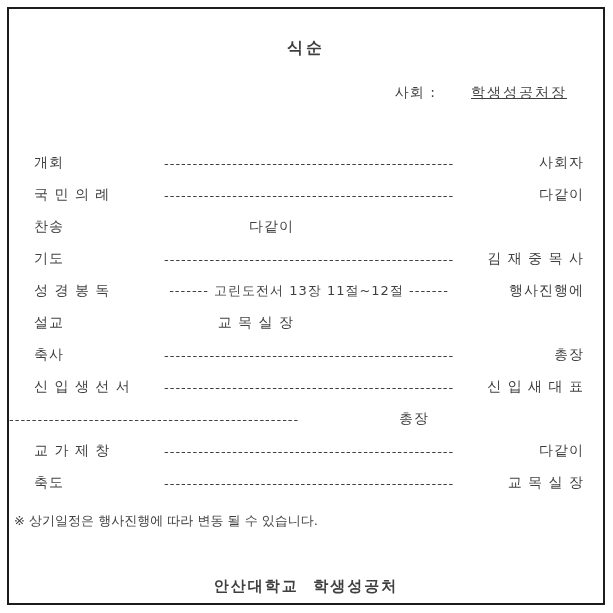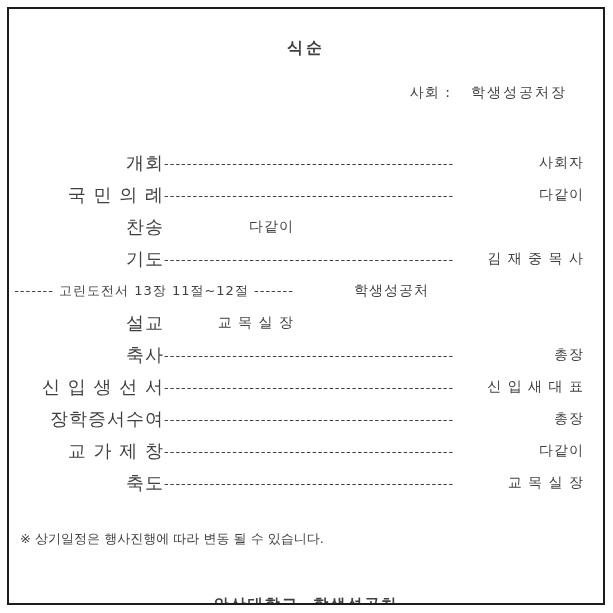--- a/index.html
+++ b/index.html
@@ -33,40 +33,41 @@
   }
   .mc {
     margin-top: 12px;
     text-align: right;
     padding-right: 36px;
     font-size: 14px;
     line-height: 16px;
     white-space: pre;
   }
   .mc-label {
-    margin-right: 20px;
+    margin-right: 35px;
     letter-spacing: 1px;
   }
   .mc-value {
     letter-spacing: 2px;
+    text-decoration: underline;
   }
   .program {
     margin-top: 31px;
   }
   .row {
     height: 32px;
     display: flex;
     align-items: center;
   }
   .col-label {
     width: 130px;
     margin-left: 25px;
-    text-align: right;
+    text-align: left;
     white-space: pre;
-    font-size: 18px;
+    font-size: 14px;
     letter-spacing: 1px;
     flex: none;
   }
   .col-middle {
     width: 290px;
     text-align: center;
     white-space: pre;
     overflow: hidden;
     font-size: 13px;
     letter-spacing: 1px;
@@ -74,22 +75,22 @@
   }
   .col-performer {
     width: 130px;
     text-align: right;
     white-space: pre;
     font-size: 14px;
     letter-spacing: 1px;
     flex: none;
   }
   .note {
-    margin-top: 32px;
-    padding-left: 11px;
+    margin-top: 14px;
+    padding-left: 5px;
     font-size: 13px;
     line-height: 16px;
     white-space: pre;
   }
   .footer {
     margin-top: 49px;
     text-align: center;
     font-size: 15px;
     line-height: 16px;
     font-weight: bold;
@@ -126,43 +127,43 @@
     <span class="col-performer">다같이</span>
   </div>
 
   <div class="row">
     <span class="col-label">기도</span>
     <span class="col-middle">------------------------------------------------------</span>
     <span class="col-performer">김 재 중 목 사</span>
   </div>
 
   <div class="row">
+    <span class="col-label">성 경 봉 독</span>
     <span class="col-middle">------- 고린도전서 13장 11절~12절 -------</span>
-    <span class="col-performer">학생성공처</span>
+    <span class="col-performer">행사진행에</span>
   </div>
 
   <div class="row">
     <span class="col-label">설교</span>
     <span class="col-performer">교 목 실 장</span>
   </div>
 
   <div class="row">
     <span class="col-label">축사</span>
     <span class="col-middle">------------------------------------------------------</span>
     <span class="col-performer">총장</span>
   </div>
 
   <div class="row">
     <span class="col-label">신 입 생 선 서</span>
     <span class="col-middle">------------------------------------------------------</span>
     <span class="col-performer">신 입 새 대 표</span>
   </div>
 
   <div class="row">
-    <span class="col-label">장학증서수여</span>
     <span class="col-middle">------------------------------------------------------</span>
     <span class="col-performer">총장</span>
   </div>
 
   <div class="row">
     <span class="col-label">교 가 제 창</span>
     <span class="col-middle">------------------------------------------------------</span>
     <span class="col-performer">다같이</span>
   </div>
 

